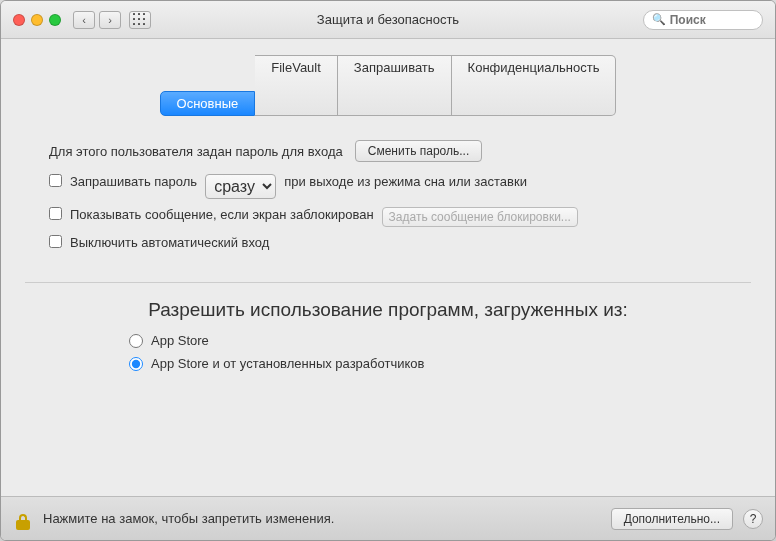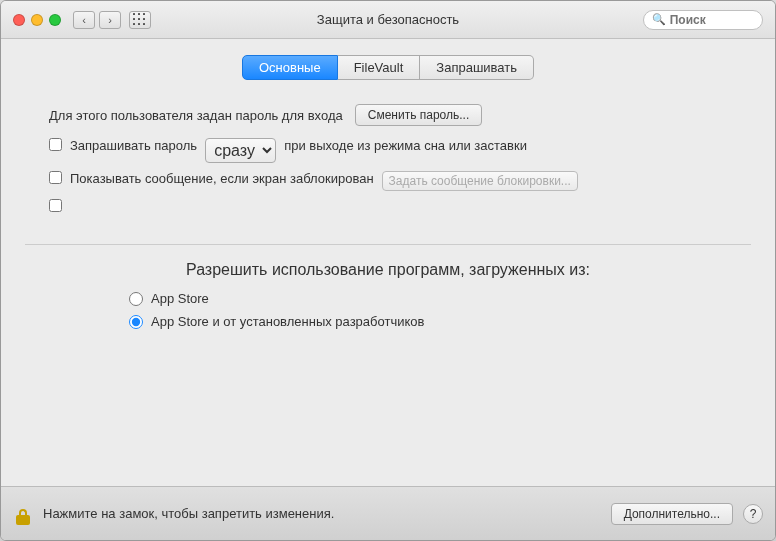--- a/index.html
+++ b/index.html
@@ -172,20 +172,21 @@
     }
 
     .tab + .tab {
       border-left: none;
     }
 
     .tab.active {
       background: linear-gradient(to bottom, #5aabff, #1a87ff);
       color: #fff;
       border-color: #1877e0;
+      margin-top: 36px;
     }
 
     
     .form-section {
       background: transparent;
       padding: 8px 24px;
     }
 
     .password-row {
       display: flex;
@@ -258,21 +259,21 @@
       background: #ccc;
       margin: 16px 0;
     }
 
     
     .downloads-section {
       padding: 0 24px;
     }
 
     .downloads-title {
-      font-size: 16px;
+      font-size: 19px;
       color: #333;
       margin-bottom: 12px;
       text-align: center;
     }
 
     .radio-row {
       display: flex;
       align-items: center;
       gap: 8px;
       margin-bottom: 8px;
@@ -286,21 +287,21 @@
       accent-color: #1a87ff;
     }
 
     .radio-label {
       font-size: 13px;
       color: #333;
     }
 
     
     .bottom-bar {
-      height: 54px;
+      height: 44px;
       background: linear-gradient(to bottom, #e0e0e0, #d0d0d0);
       border-top: 1px solid #bbb;
       display: flex;
       align-items: center;
       padding: 0 12px;
       gap: 10px;
       flex-shrink: 0;
     }
 
     .lock-icon {
@@ -395,20 +396,21 @@
       <input class="search-input-field" type="text" placeholder="Поиск" style="">
     </div>
   </div>
 
   <div class="content">
 
     <div class="tabs">
       <div class="tab active">Основные</div>
       <div class="tab">FileVault</div>
       <div class="tab">Запрашивать</div>
+      <div class="tab">Конфиденциальность</div>
     </div>
 
     <div class="form-section">
 
       <div class="password-row">
         <span class="password-label">Для этого пользователя задан пароль для входа</span>
         <button class="btn-change-password">Сменить пароль...</button>
       </div>
 
       <div class="checkbox-row">
@@ -421,20 +423,21 @@
       </div>
 
       <div class="checkbox-row">
         <input type="checkbox" style="">
         <span class="checkbox-label">Показывать сообщение, если экран заблокирован</span>
         <button class="lock-msg-btn">Задать сообщение блокировки...</button>
       </div>
 
       <div class="checkbox-row">
         <input type="checkbox" style="">
+        <span class="checkbox-label">Выключить автоматический вход</span>
       </div>
 
     </div>
 
     <div class="divider"></div>
 
     <div class="downloads-section">
       <div class="downloads-title">Разрешить использование программ, загруженных из:</div>
 
       <div class="radio-row">

